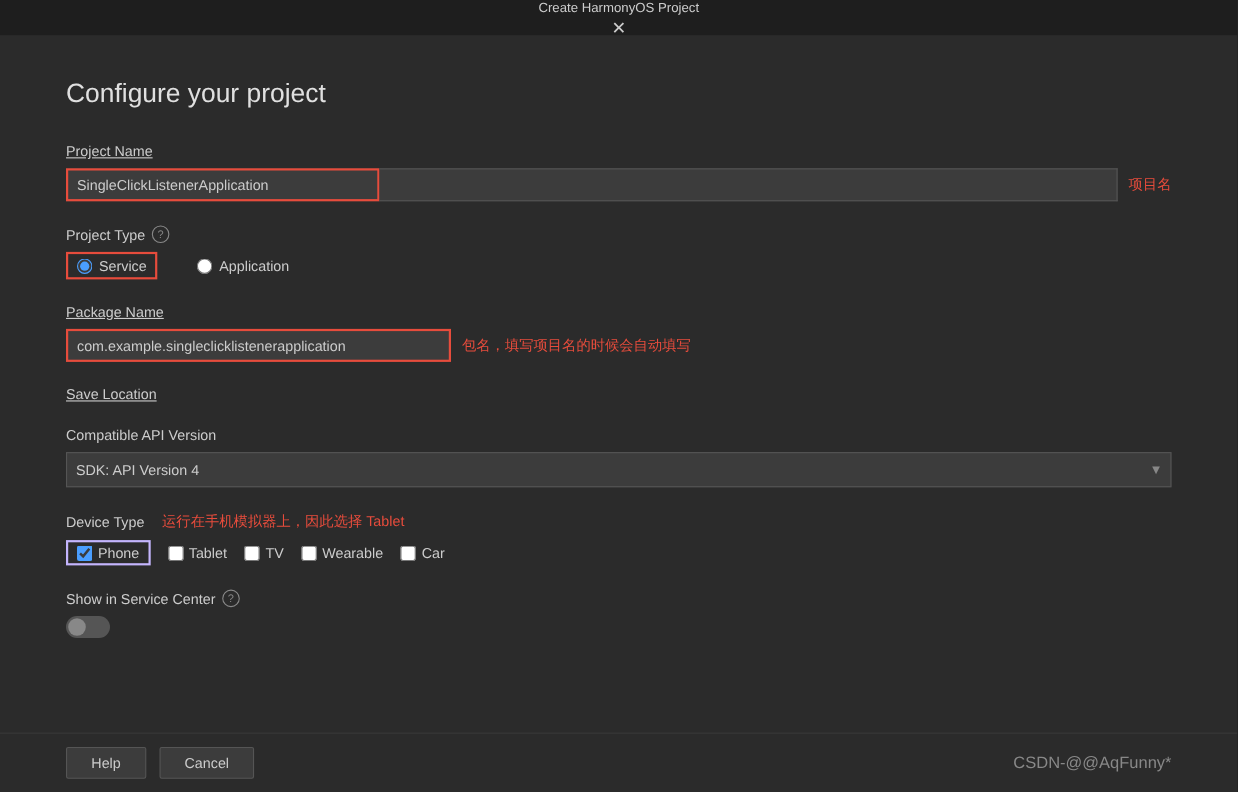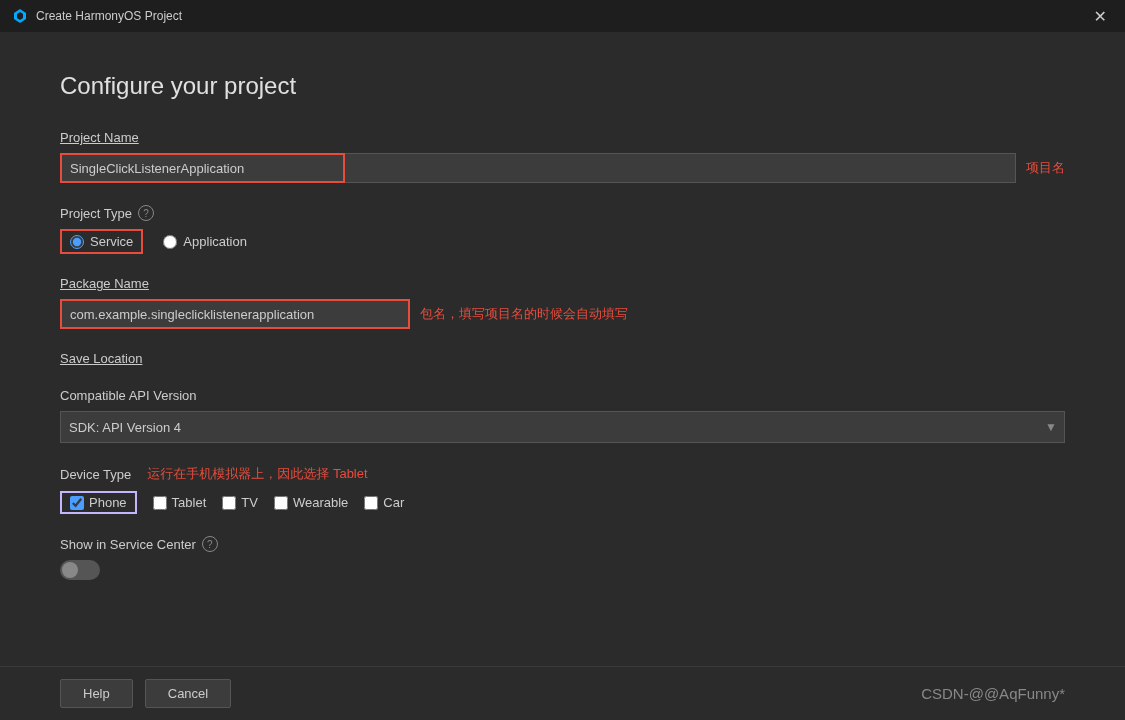--- a/index.html
+++ b/index.html
@@ -20,20 +20,21 @@
       flex-direction: column;
     }
     .titlebar {
       background: #1e1e1e;
       height: 32px;
       display: flex;
       align-items: center;
       padding: 0 12px;
       flex-shrink: 0;
       user-select: none;
+      flex-direction: column;
     }
     .titlebar-icon {
       width: 16px;
       height: 16px;
       margin-right: 8px;
     }
     .titlebar-title {
       color: #cccccc;
       font-size: 12px;
       flex: 1;
@@ -106,21 +107,21 @@
       outline: none;
     }
     .annotation-text {
       color: #e74c3c;
       font-size: 13px;
       margin-left: 10px;
     }
     .radio-group {
       display: flex;
       align-items: center;
-      gap: 20px;
+      gap: 36px;
       margin-top: 2px;
     }
     .radio-item {
       display: flex;
       align-items: center;
       gap: 6px;
       cursor: pointer;
     }
     .radio-item.selected {
       border: 2px solid #e74c3c;

